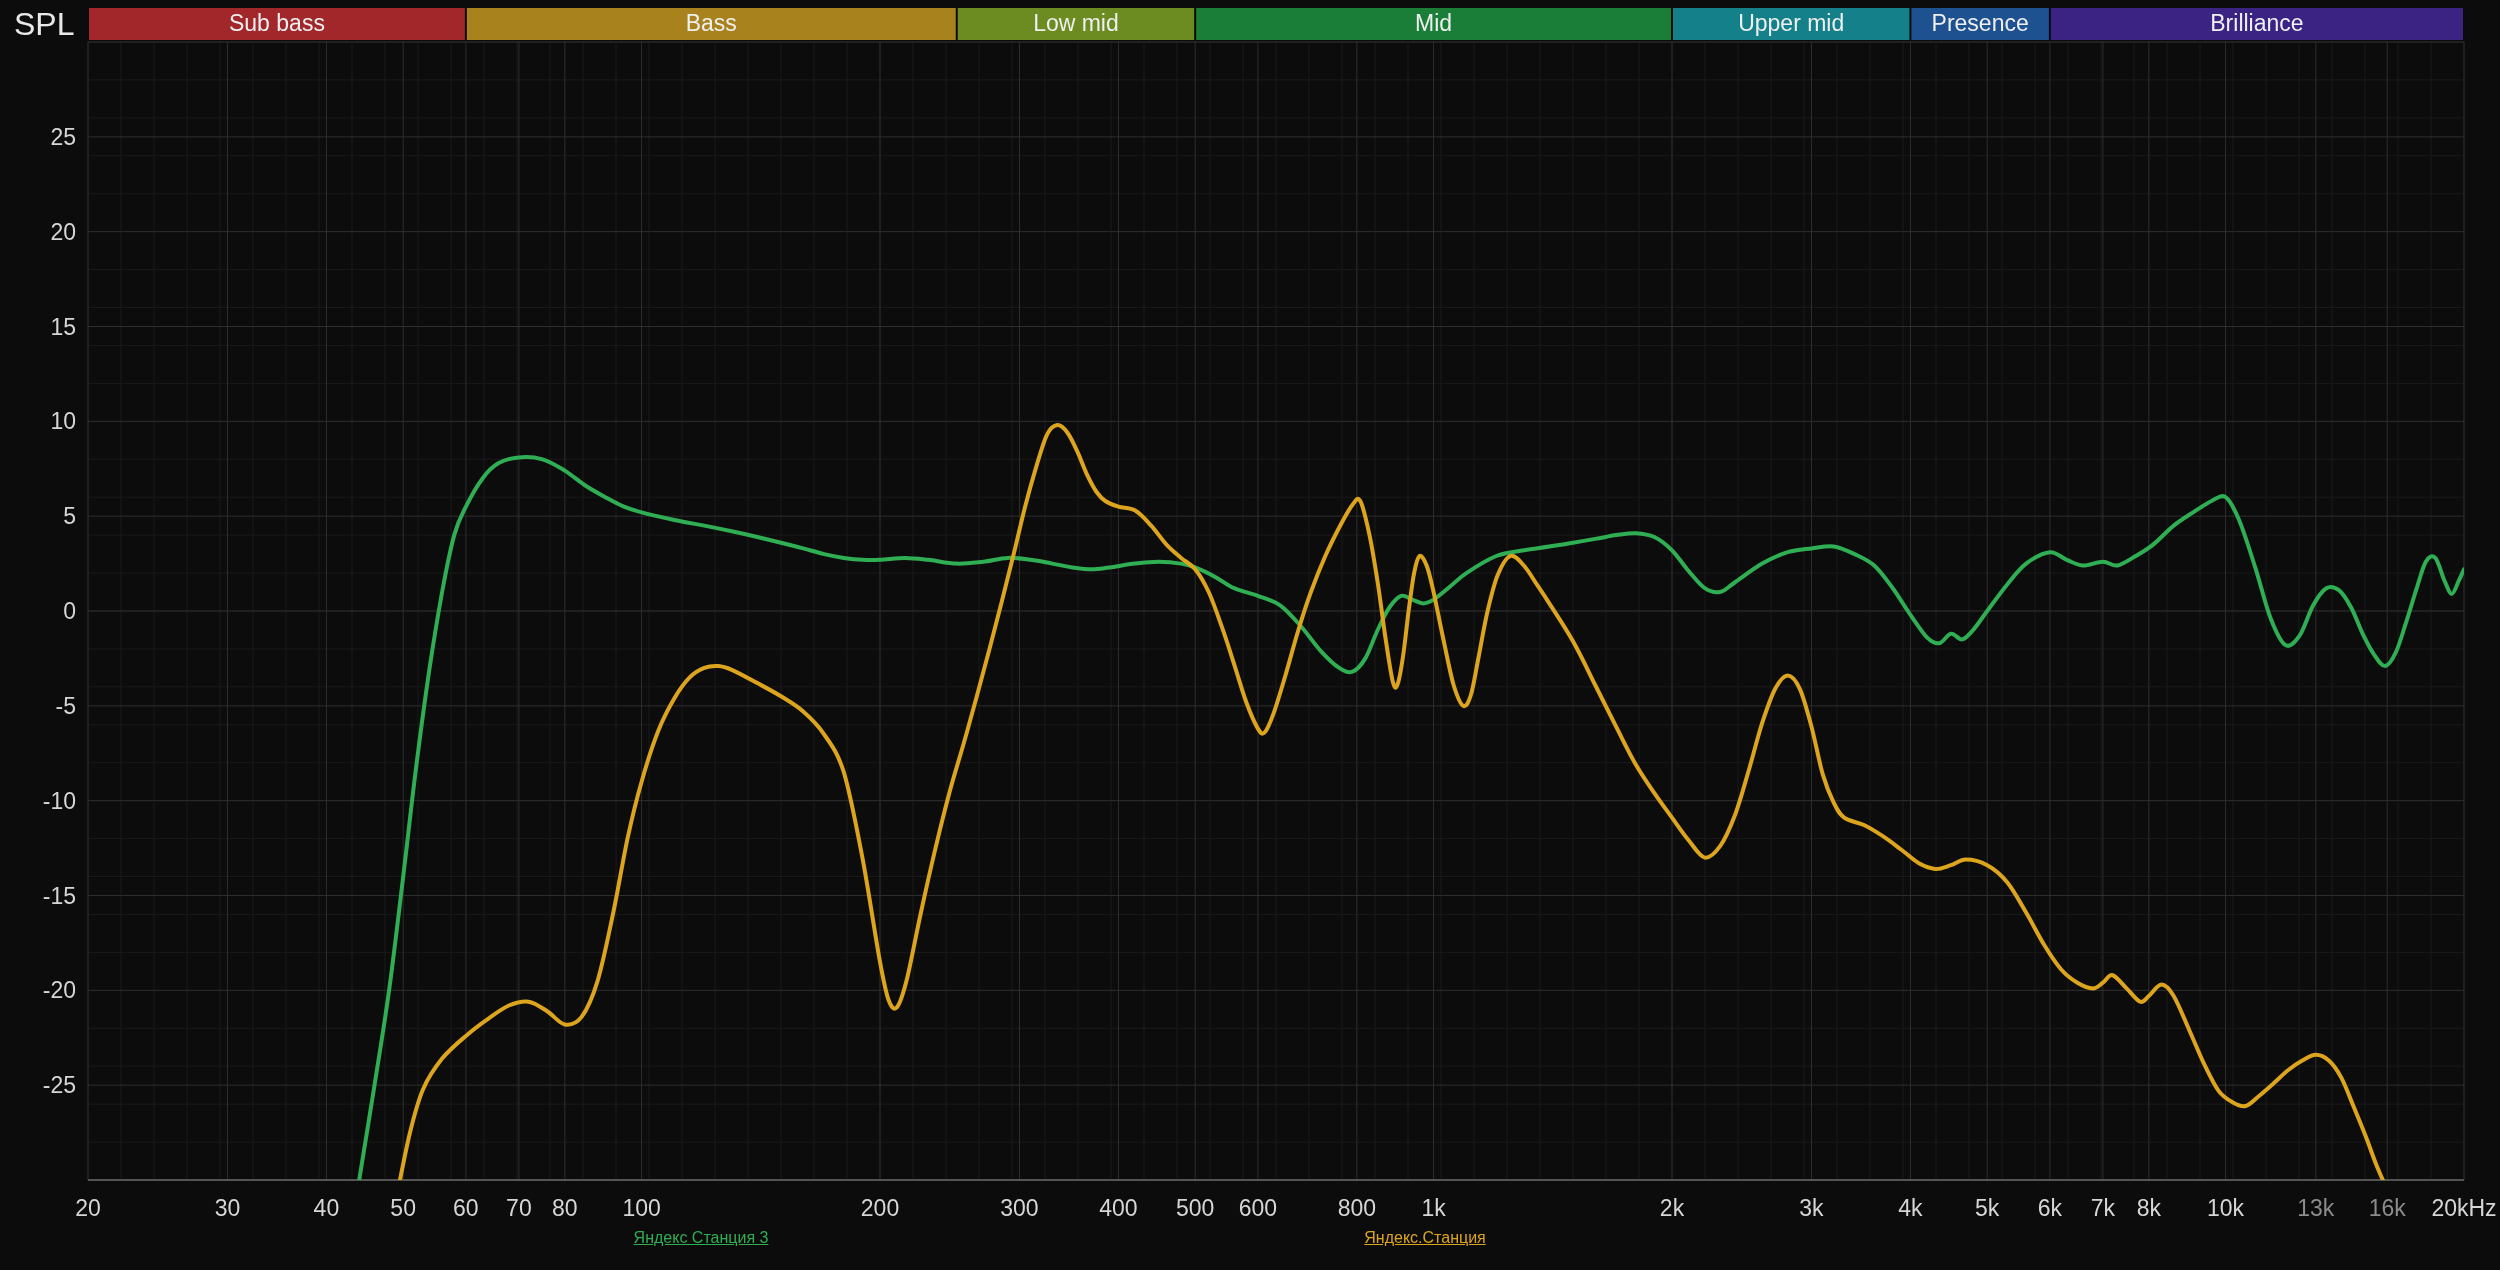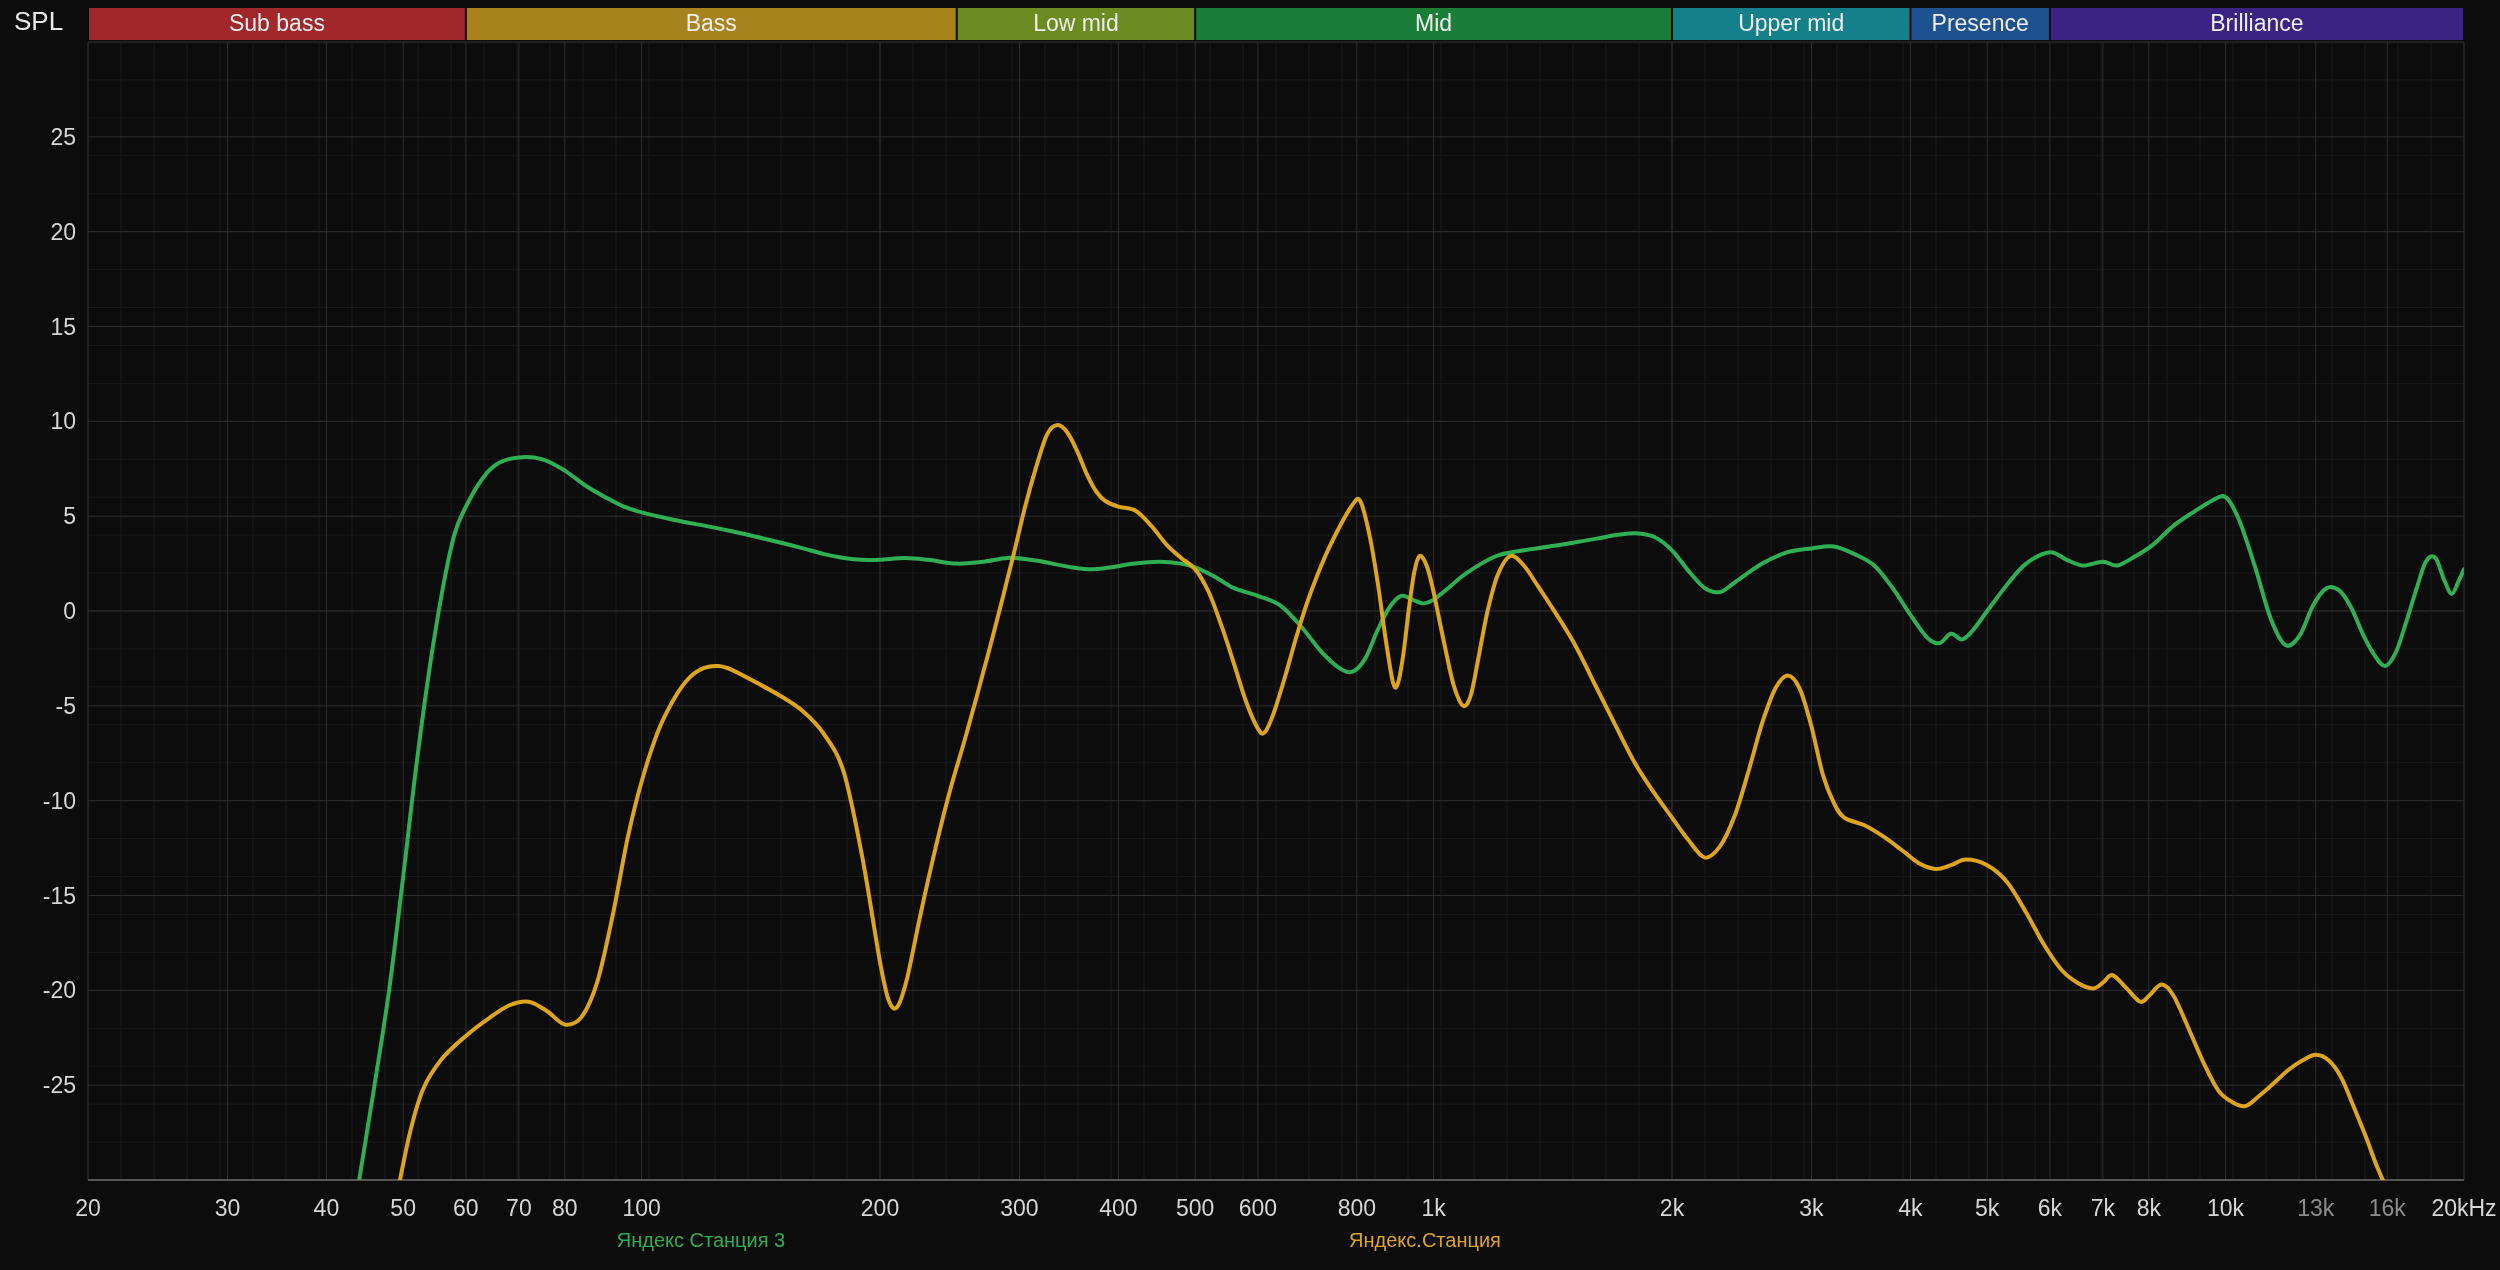--- a/index.html
+++ b/index.html
@@ -11,28 +11,29 @@
     font-family: "Liberation Sans", sans-serif;
     overflow: hidden;
   }
   #chart { position: absolute; left: 0; top: 0; }
   svg text { font-family: "Liberation Sans", sans-serif; }
   .spl-title {
     position: absolute;
     left: 14px;
     top: 6px;
     color: #e8e8e8;
-    font-size: 26px;
+    font-size: 32px;
   }
   .legend-item {
     position: absolute;
     top: 1229px;
     transform: translateX(-50%);
-    font-size: 20px;
+    font-size: 16px;
     white-space: nowrap;
+    text-decoration: underline;
   }
 </style>
 </head>
 <body>
 
 <div class="stage">
   <div class="spl-title">SPL</div>
   <svg id="chart" width="2500" height="1270" viewBox="0 0 2500 1270">
       <defs>
         <clipPath id="plot-clip">

